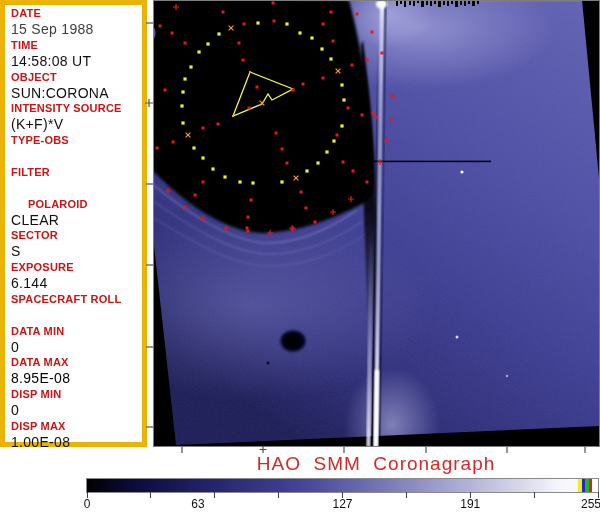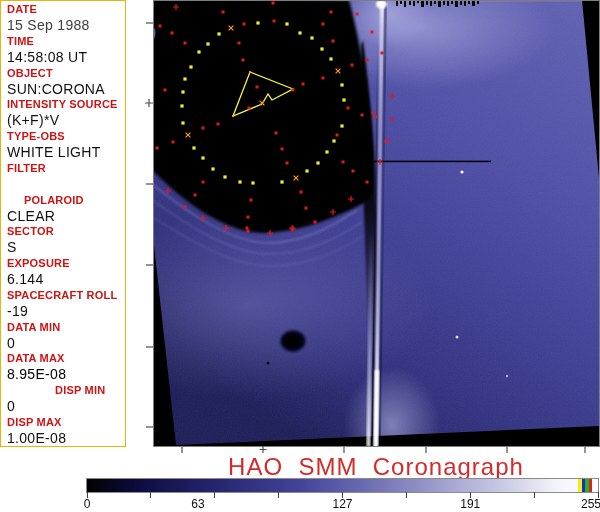--- a/index.html
+++ b/index.html
@@ -1,28 +1,28 @@
 <!DOCTYPE html>
 <html><head>
 <meta charset="utf-8">
 <style>
   html,body{margin:0;padding:0;background:#fff;}
   #screen{position:relative;width:600px;height:512px;background:#fff;overflow:hidden;
           font-family:"Liberation Sans",sans-serif;}
   
-  #sidebar{position:absolute;left:0;top:0;width:126px;height:447px;background:#ffffff;
-           border:1px solid #eab308;box-sizing:border-box;padding-top:2px;z-index:1;}
+  #sidebar{position:absolute;left:0;top:0;width:147px;height:447px;background:#ffffff;
+           border:5px solid #eab308;box-sizing:border-box;padding-top:2px;z-index:1;}
   .field{height:31.78px;padding-left:6px;overflow:hidden;}
   .field .lab{font-size:11px;font-weight:700;letter-spacing:0.2px;line-height:13px;white-space:pre;}
   .field .val{font-size:14px;line-height:16px;letter-spacing:0.3px;margin-top:1px;white-space:pre;}
   
   #imgsvg{position:absolute;left:0;top:0;width:600px;height:512px;pointer-events:none;z-index:2;}
   
   #title{position:absolute;left:152px;top:453px;width:448px;height:22px;text-align:center;
-         font-size:24px;letter-spacing:1px;white-space:pre;z-index:3;}
+         font-size:19px;letter-spacing:1px;white-space:pre;z-index:3;}
   #cbar{position:absolute;left:86px;top:478px;width:511px;height:13px;border:1px solid #8a8a8a;z-index:3;
         background:linear-gradient(to right,#010102 0%,#0c0c40 10%,#25256e 25%,#44449a 42%,
                    #7777b8 58%,#a9a9d4 72%,#d4d4e9 84%,#f4f4fb 92%,#ffffff 100%);}
   .stripe{position:absolute;top:0;height:13px;width:3.6px;}
   .cbtick{position:absolute;top:492px;width:1px;height:6px;background:#3f3f3f;z-index:3;}
   .cblab{position:absolute;top:497px;font-size:12px;color:#101010;transform:translateX(-50%);
          white-space:nowrap;z-index:3;}
 </style>
 </head>
 <body>
@@ -41,52 +41,50 @@
       <div class="field">
         <div class="lab" style="color: rgb(204, 20, 20);">OBJECT</div>
         <div class="val" style="color: rgb(16, 16, 16);">SUN:CORONA</div>
       </div>
       <div class="field">
         <div class="lab" style="color: rgb(204, 20, 20);">INTENSITY SOURCE</div>
         <div class="val" style="color: rgb(16, 16, 16);">(K+F)*V</div>
       </div>
       <div class="field">
         <div class="lab" style="color: rgb(204, 20, 20);">TYPE-OBS</div>
-        <div class="val" style="color: rgb(16, 16, 16);">WHITE LIGHT</div>
       </div>
       <div class="field">
         <div class="lab" style="color: rgb(204, 20, 20);">FILTER</div>
         <div class="val" style="color: #4d7c0f; margin-top: 32px;">GREEN</div>
       </div>
       <div class="field">
         <div class="lab" style="color: rgb(204, 20, 20); margin-left: 17px;">POLAROID</div>
         <div class="val" style="color: rgb(16, 16, 16);">CLEAR</div>
       </div>
       <div class="field">
         <div class="lab" style="color: rgb(204, 20, 20);">SECTOR</div>
         <div class="val" style="color: rgb(16, 16, 16);">S</div>
       </div>
       <div class="field">
         <div class="lab" style="color: rgb(204, 20, 20);">EXPOSURE</div>
         <div class="val" style="color: rgb(16, 16, 16);">6.144</div>
       </div>
       <div class="field">
         <div class="lab" style="color: rgb(204, 20, 20);">SPACECRAFT ROLL</div>
-        <div class="val" style="color: rgb(16, 16, 16);">-19</div>
       </div>
       <div class="field">
         <div class="lab" style="color: rgb(204, 20, 20);">DATA MIN</div>
         <div class="val" style="color: rgb(16, 16, 16);">0</div>
       </div>
       <div class="field">
         <div class="lab" style="color: rgb(204, 20, 20);">DATA MAX</div>
         <div class="val" style="color: #000000;">8.95E-08</div>
       </div>
       <div class="field">
-        <div class="lab" style="color: rgb(204, 20, 20); margin-left: 48px;">DISP MIN</div>
+        <div class="lab" style="color: rgb(204, 20, 20);">DISP MIN</div>
         <div class="val" style="color: rgb(16, 16, 16);">0</div>
       </div>
       <div class="field">
         <div class="lab" style="color: rgb(204, 20, 20);">DISP MAX</div>
         <div class="val" style="color: rgb(16, 16, 16);">1.00E-08</div>
       </div>
     </div>
 
   <svg id="imgsvg" viewBox="0 0 600 512" xmlns="http://www.w3.org/2000/svg">
     <defs>

